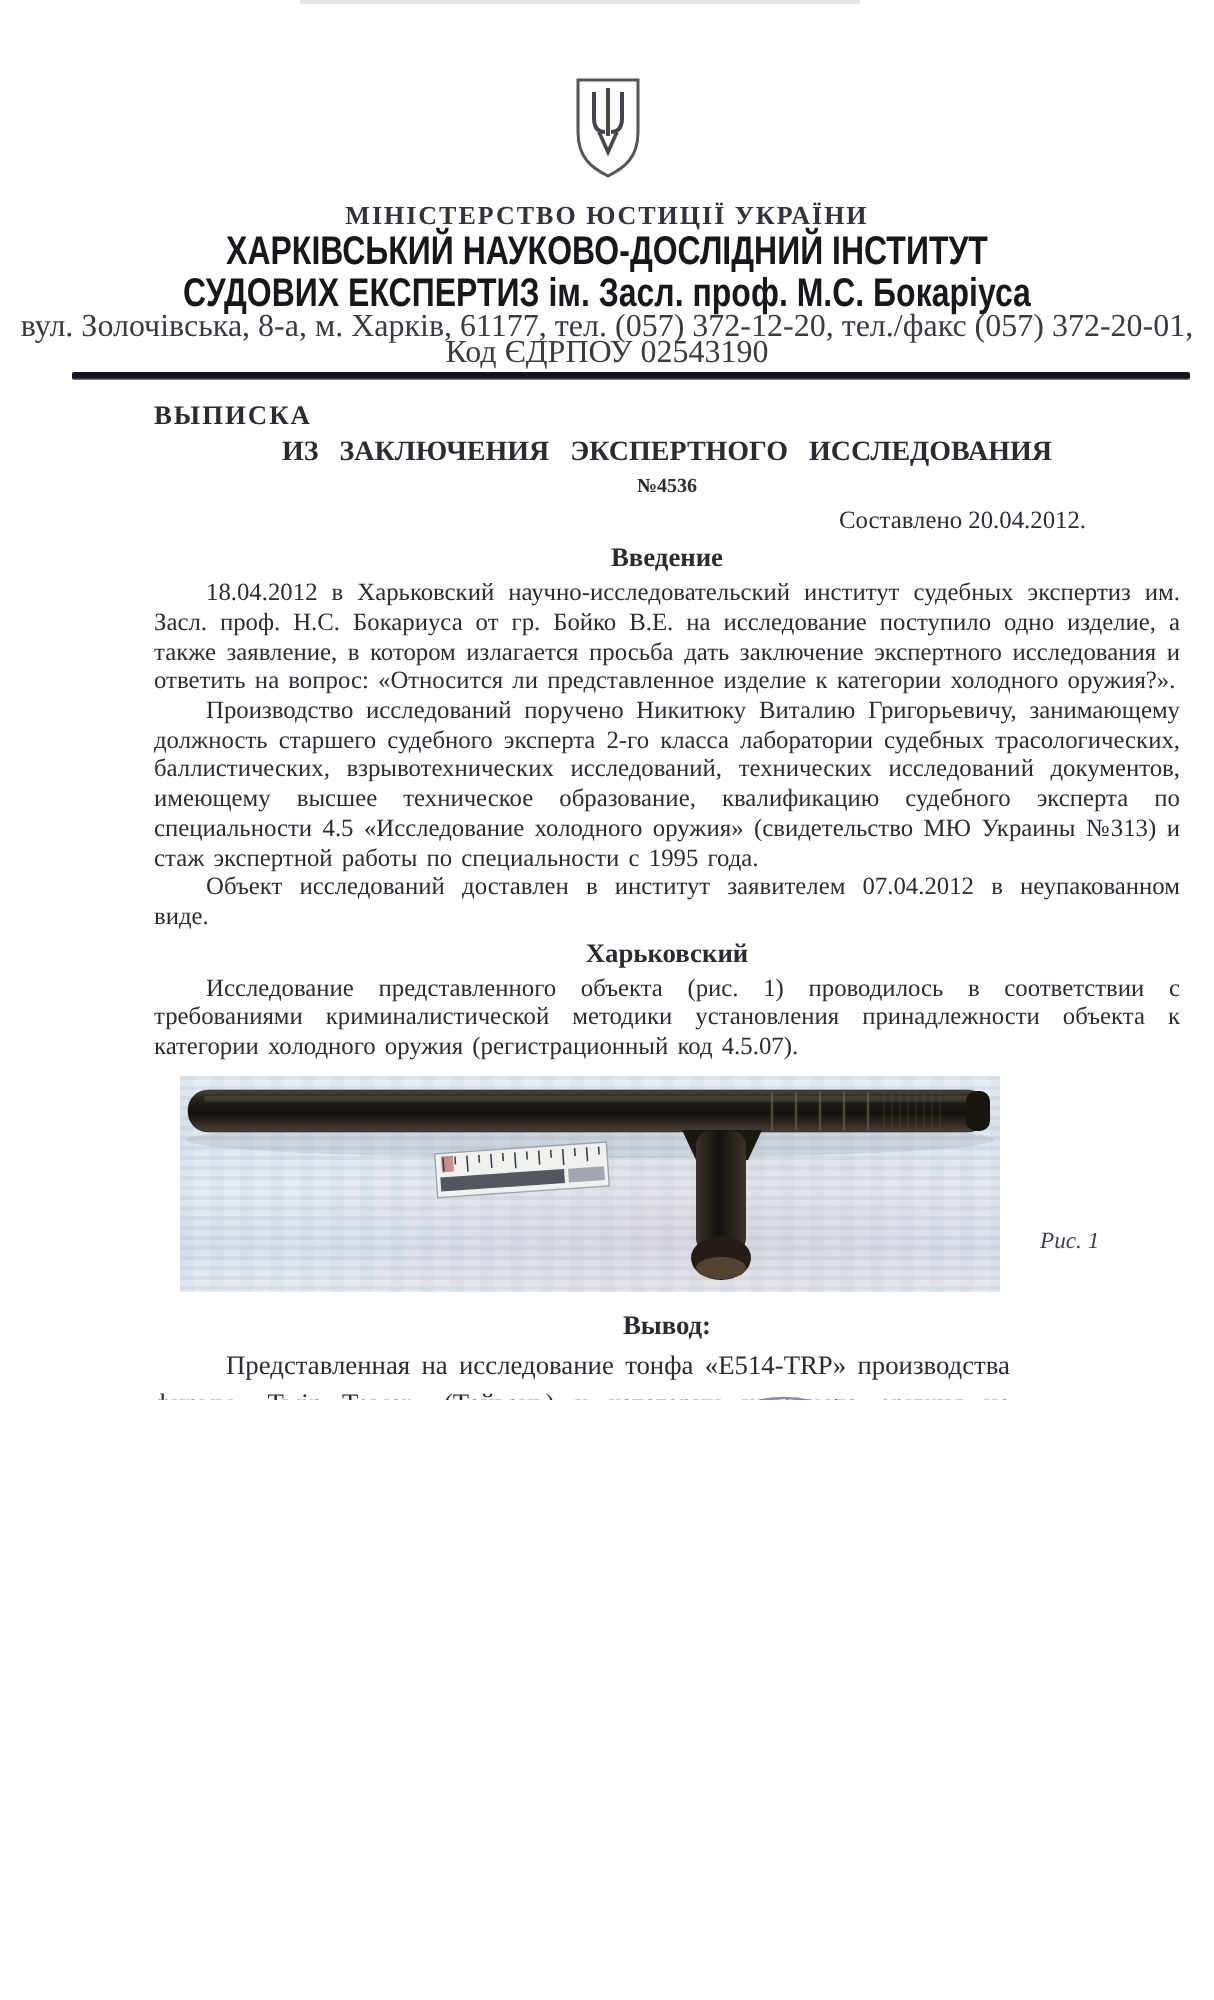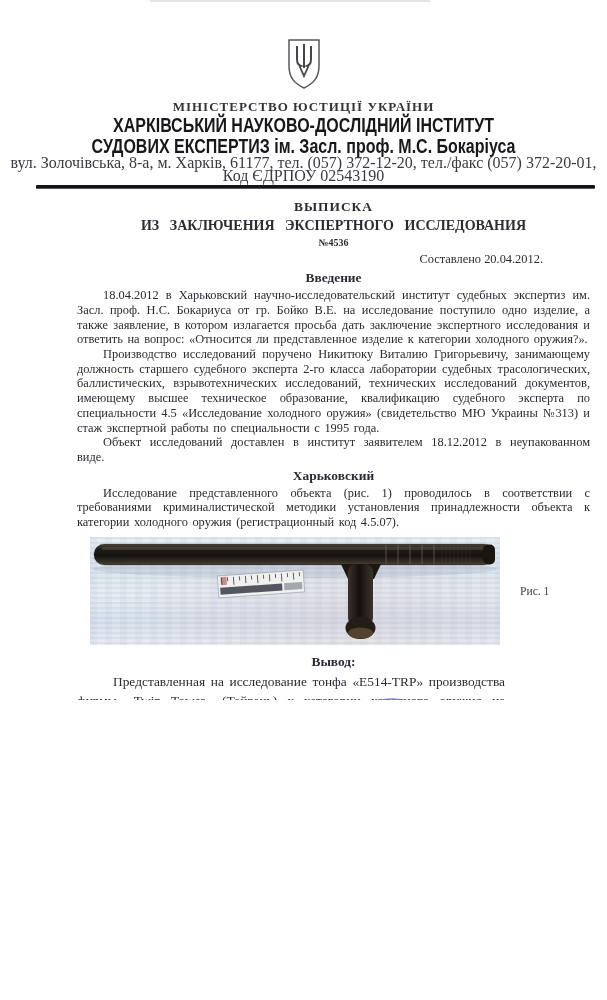--- a/index.html
+++ b/index.html
@@ -12,37 +12,37 @@
   .doc-header{text-align:center;padding-top:38px;}
   .emblem{display:inline-block;height:52px;}
   .ministry{margin-top:5px;font-size:13px;font-weight:bold;letter-spacing:1px;color:#33333b;}
   .inst{font-family:"Liberation Sans","DejaVu Sans",sans-serif;font-weight:700;font-size:20px;
         line-height:21px;color:#17171c;transform:scaleX(.80);transform-origin:50% 50%;white-space:nowrap;}
   .addr{font-size:16px;font-weight:normal;line-height:12.6px;color:#3a3a42;}
   .addr:first-of-type{margin-top:3px;}
   .rule{height:4px;margin:3px 12px 0 36px;background:linear-gradient(180deg,#14141a 0 72%,#8a8a8f 100%);border-radius:1px;}
   
   .content{margin:10px 17px 0 77px;}
-  .t1{text-align:center;font-weight:bold;font-size:13.4px;letter-spacing:1px;}
+  .t1{text-align:left;font-weight:bold;font-size:13.4px;letter-spacing:1px;}
   .t2{text-align:center;font-weight:bold;font-size:14px;word-spacing:7px;margin-top:3px;}
   .t3{text-align:center;font-weight:bold;font-size:10px;margin-top:3px;}
   .dateline{text-align:right;padding-right:47px;font-size:12.4px;margin-top:4px;}
   .h2{text-align:center;font-weight:bold;font-size:13.4px;margin:3px 0 2px 0;}
   .bp{margin:0;font-size:12.4px;line-height:14.7px;text-align:justify;text-indent:26px;word-spacing:1.5px;}
   
   .figure-wrap{position:relative;height:116px;margin-top:5px;}
   .photo{
     position:absolute;left:13px;top:2px;width:410px;height:108px;overflow:hidden;
     background:
       radial-gradient(ellipse at 62% 72%, rgba(214,190,199,.30), rgba(0,0,0,0) 58%),
       repeating-linear-gradient(180deg, rgba(130,150,178,.12) 0 2px, rgba(255,255,255,0) 2px 5px),
       repeating-linear-gradient(90deg, rgba(150,168,196,.09) 0 7px, rgba(255,255,255,0) 7px 15px),
       linear-gradient(180deg,#e9eef3 0%,#dde6ee 28%,#e7edf2 52%,#d9e2ec 78%,#e9edf2 100%);
   }
-  .fig-caption{position:absolute;left:443px;top:50px;font-size:11.6px;color:#3f3f49;}
+  .fig-caption{position:absolute;left:443px;top:78px;font-size:11.6px;color:#3f3f49;font-style:italic;}
   
   .concl{margin:2px 85px 0 0;font-size:13.4px;line-height:19px;text-align:justify;text-indent:36px;word-spacing:2px;}
   .sig-row{display:flex;justify-content:space-between;align-items:flex-start;margin-top:14px;font-size:12.8px;}
   .sig-name{margin-right:62px;}
   .stamp-overlay{position:absolute;left:318px;top:690px;width:218px;height:130px;pointer-events:none;}
 </style>
 </head>
 <body>
 
 <div class="page">
@@ -68,21 +68,21 @@
 
   <main class="content">
     <div class="t1">ВЫПИСКА</div>
     <div class="t2">ИЗ ЗАКЛЮЧЕНИЯ ЭКСПЕРТНОГО ИССЛЕДОВАНИЯ</div>
     <div class="t3">№4536</div>
     <div class="dateline">Составлено 20.04.2012.</div>
 
     <div class="h2">Введение</div>
     <p class="bp">18.04.2012 в Харьковский научно-исследовательский институт судебных экспертиз им. Засл. проф. Н.С. Бокариуса от гр. Бойко В.Е. на исследование поступило одно изделие, а также заявление, в котором излагается просьба дать заключение экспертного исследования и ответить на вопрос: «Относится ли представленное изделие к категории холодного оружия?».</p>
     <p class="bp">Производство исследований поручено Никитюку Виталию Григорьевичу, занимающему должность старшего судебного эксперта 2-го класса лаборатории судебных трасологических, баллистических, взрывотехнических исследований, технических исследований документов, имеющему высшее техническое образование, квалификацию судебного эксперта по специальности 4.5 «Исследование холодного оружия» (свидетельство МЮ Украины №313) и стаж экспертной работы по специальности с 1995 года.</p>
-    <p class="bp">Объект исследований доставлен в институт заявителем 18.12.2012 в неупакованном виде.</p>
+    <p class="bp">Объект исследований доставлен в институт заявителем 07.04.2012 в неупакованном виде.</p>
 
     <div class="h2">Харьковский</div>
     <p class="bp">Исследование представленного объекта (рис. 1) проводилось в соответствии с требованиями криминалистической методики установления принадлежности объекта к категории холодного оружия (регистрационный код 4.5.07).</p>
 
     <div class="figure-wrap">
       <div class="photo">
         <svg width="410" height="108" viewBox="0 0 410 108">
           <defs>
             <linearGradient id="shaftGrad" x1="0" y1="0" x2="0" y2="1">
               <stop offset="0" stop-color="#4a4339"></stop>

